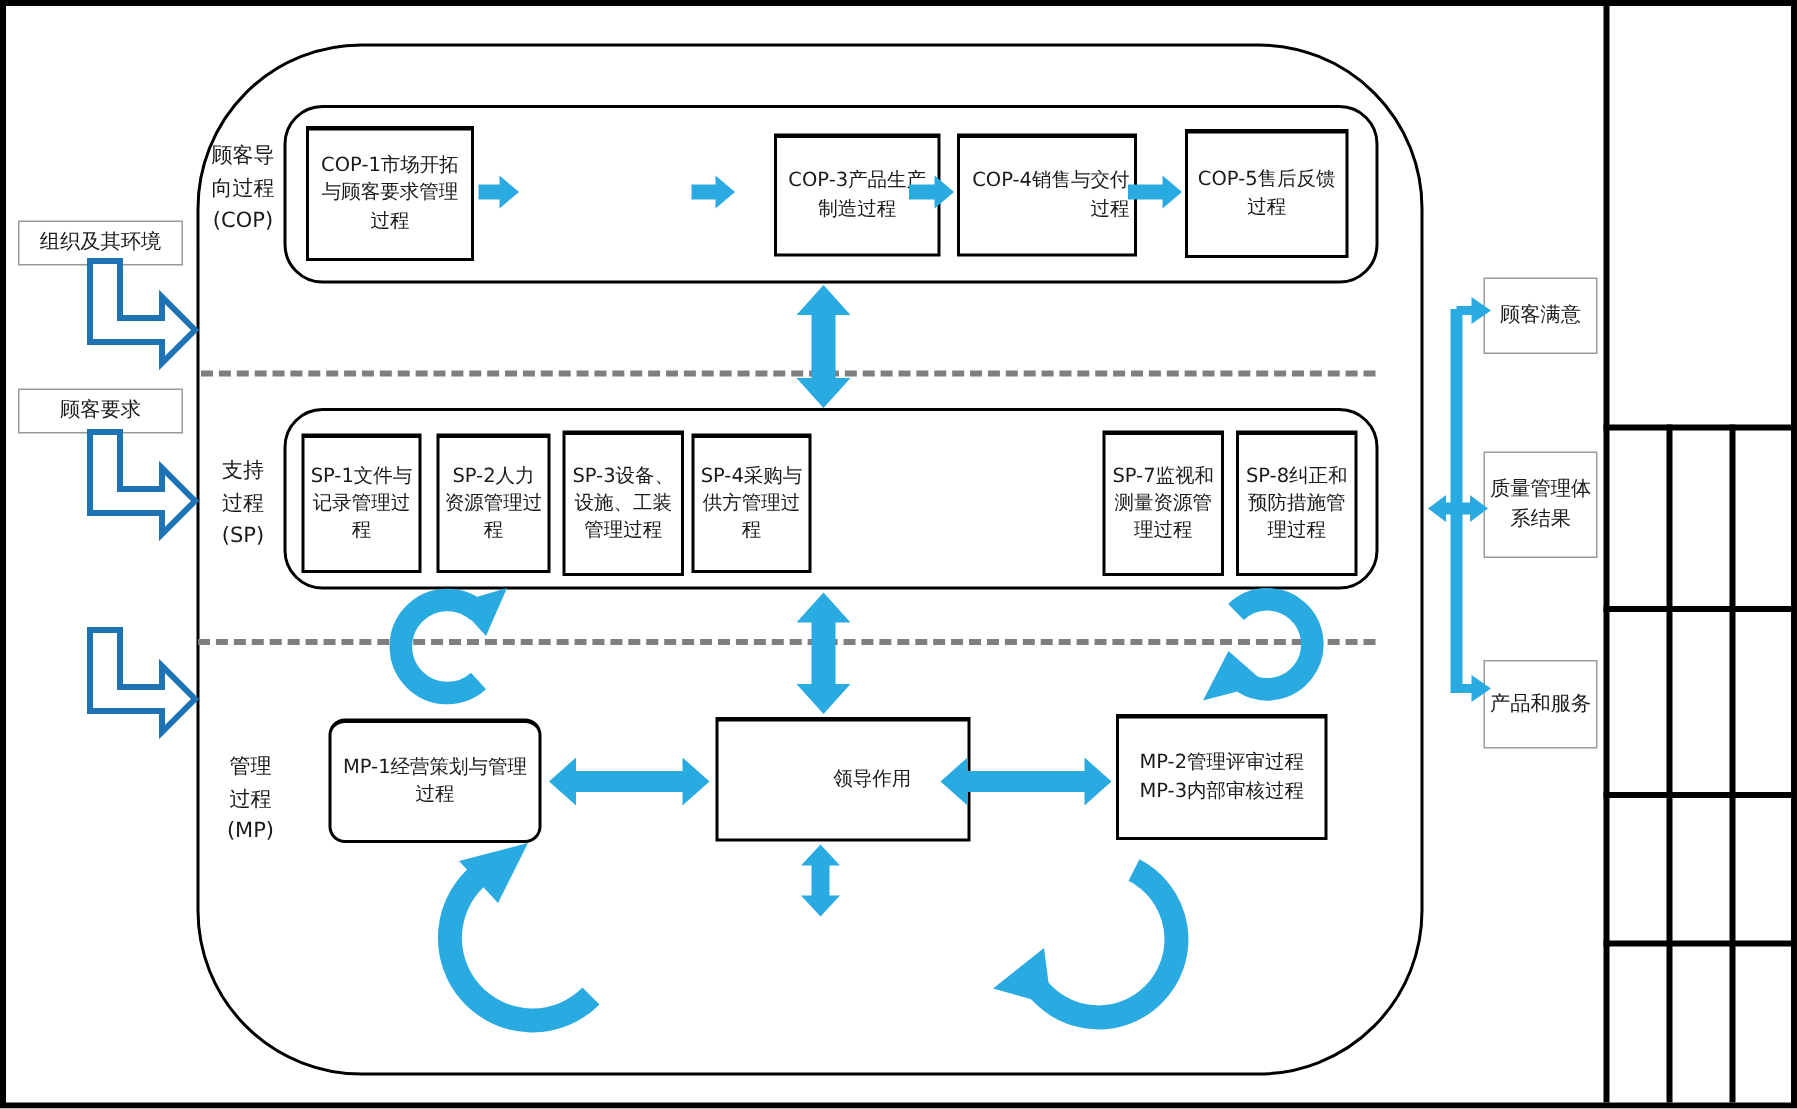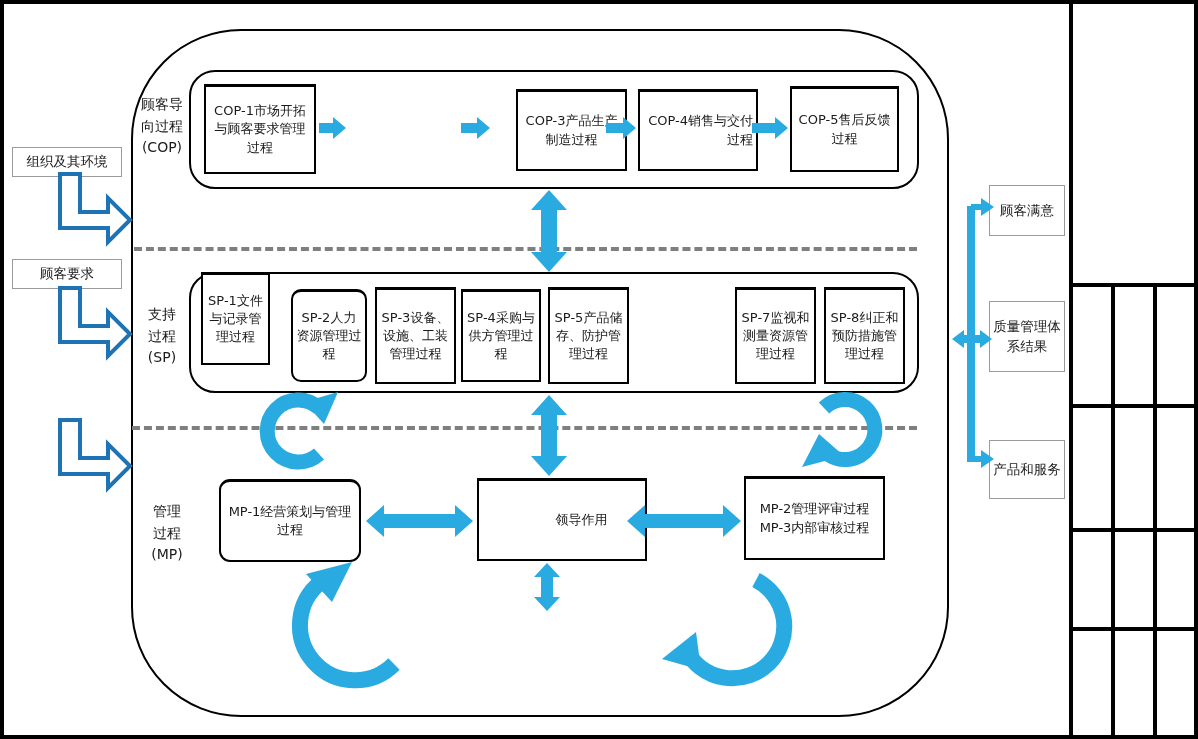--- a/index.html
+++ b/index.html
@@ -54,25 +54,24 @@
   <div class="abs band" style="left:185px;top:66px;width:730px;height:119px;"></div>
   <div class="abs pbox" style="left:200px;top:80px;width:112px;height:90px;">COP-1市场开拓与顾客要求管理过程</div>
   <div class="abs pbox" style="left:512px;top:85px;width:111px;height:82px;">COP-3产品生产制造过程</div>
   <div class="abs pbox" style="left:634px;top:85px;width:120px;height:82px;text-align:right;">COP-4销售与交付过程</div>
   <div class="abs pbox" style="left:786px;top:82px;width:109px;height:86px;">COP-5售后反馈过程</div>
 
   <div class="abs dash" style="left:130px;top:243px;width:783px;"></div>
   <div class="abs dash" style="left:128px;top:422px;width:785px;"></div>
 
   <div class="abs band" style="left:185px;top:268px;width:730px;height:121px;"></div>
-  <div class="abs pbox" style="left:197px;top:268px;width:69px;height:93px;">SP-1文件与记录管理过程</div>
-  <div class="abs pbox" style="left:287px;top:285px;width:76px;height:93px;border-radius:10px;">SP-2人力资源管理过程</div>
+  <div class="abs pbox" style="left:197px;top:285px;width:80px;height:93px;">SP-1文件与记录管理过程</div>
+  <div class="abs pbox" style="left:287px;top:285px;width:76px;height:93px;">SP-2人力资源管理过程</div>
   <div class="abs pbox" style="left:371px;top:283px;width:81px;height:97px;">SP-3设备、设施、工装管理过程</div>
   <div class="abs pbox" style="left:457px;top:285px;width:80px;height:93px;">SP-4采购与供方管理过程</div>
-  <div class="abs pbox" style="left:544px;top:283px;width:81px;height:97px;">SP-5产品储存、防护管理过程</div>
   <div class="abs pbox" style="left:731px;top:283px;width:81px;height:97px;">SP-7监视和测量资源管理过程</div>
   <div class="abs pbox" style="left:820px;top:283px;width:81px;height:97px;">SP-8纠正和预防措施管理过程</div>
 
   <div class="abs pbox" style="left:215px;top:475px;width:142px;height:83px;border-radius:11px;">MP-1经营策划与管理过程</div>
   <div class="abs pbox" style="left:473px;top:474px;width:170px;height:83px;padding-left:42px;">领导作用</div>
   <div class="abs pbox preline" style="left:740px;top:472px;width:141px;height:84px;">MP-2管理评审过程
 MP-3内部审核过程</div>
 
   <div class="abs labelbox" style="left:985px;top:181px;width:76px;height:51px;">顾客满意</div>
   <div class="abs labelbox" style="left:985px;top:297px;width:76px;height:71px;">质量管理体系结果</div>

